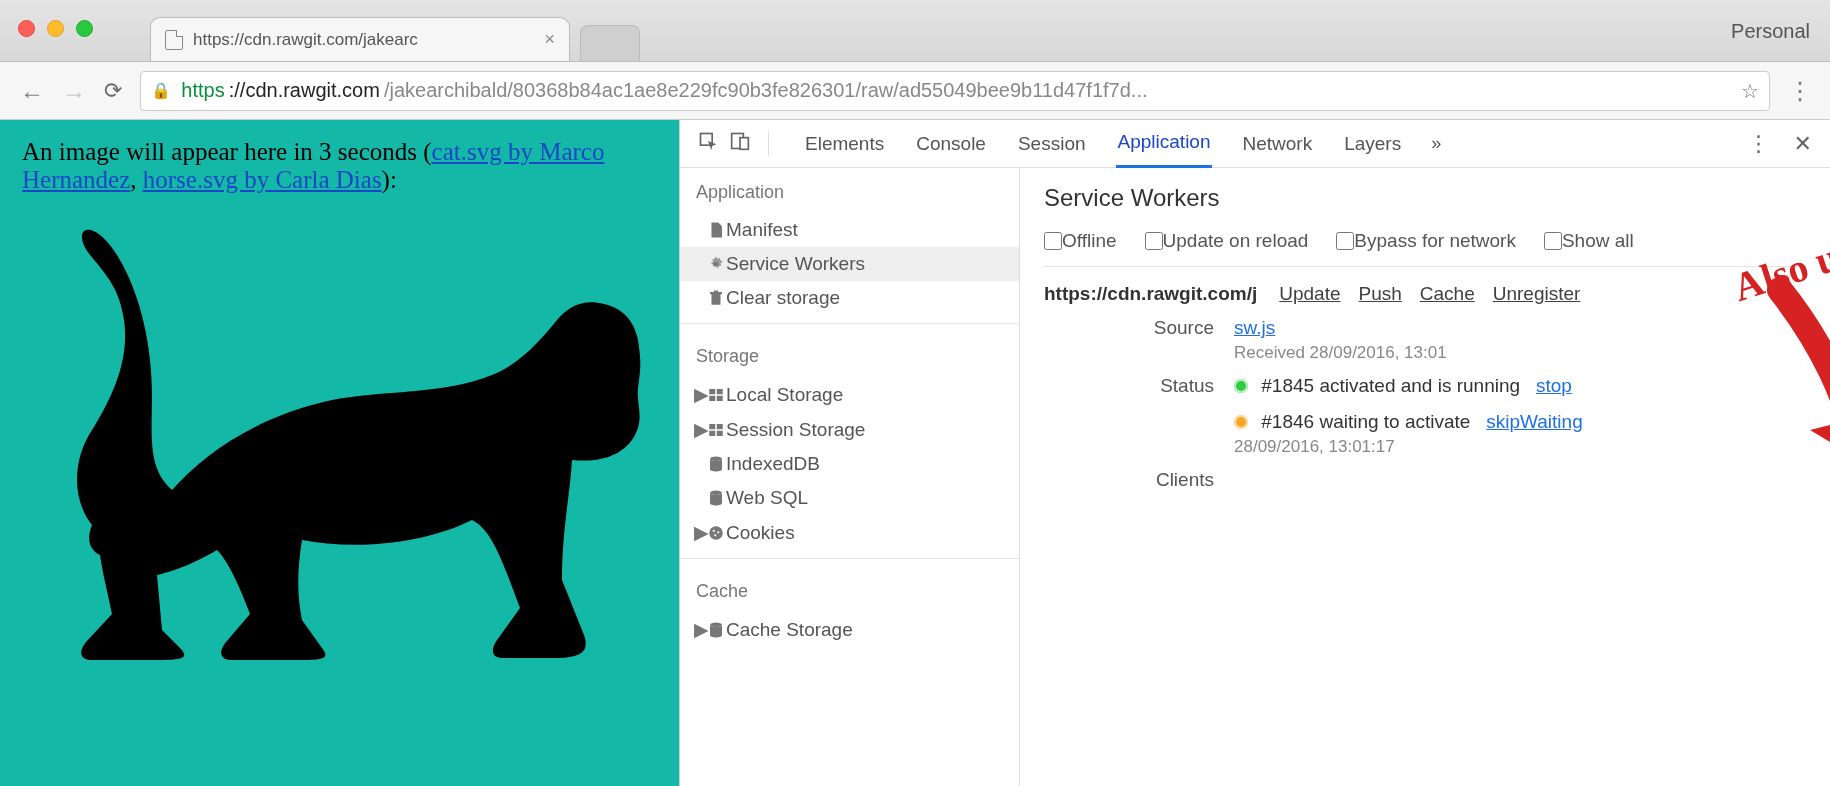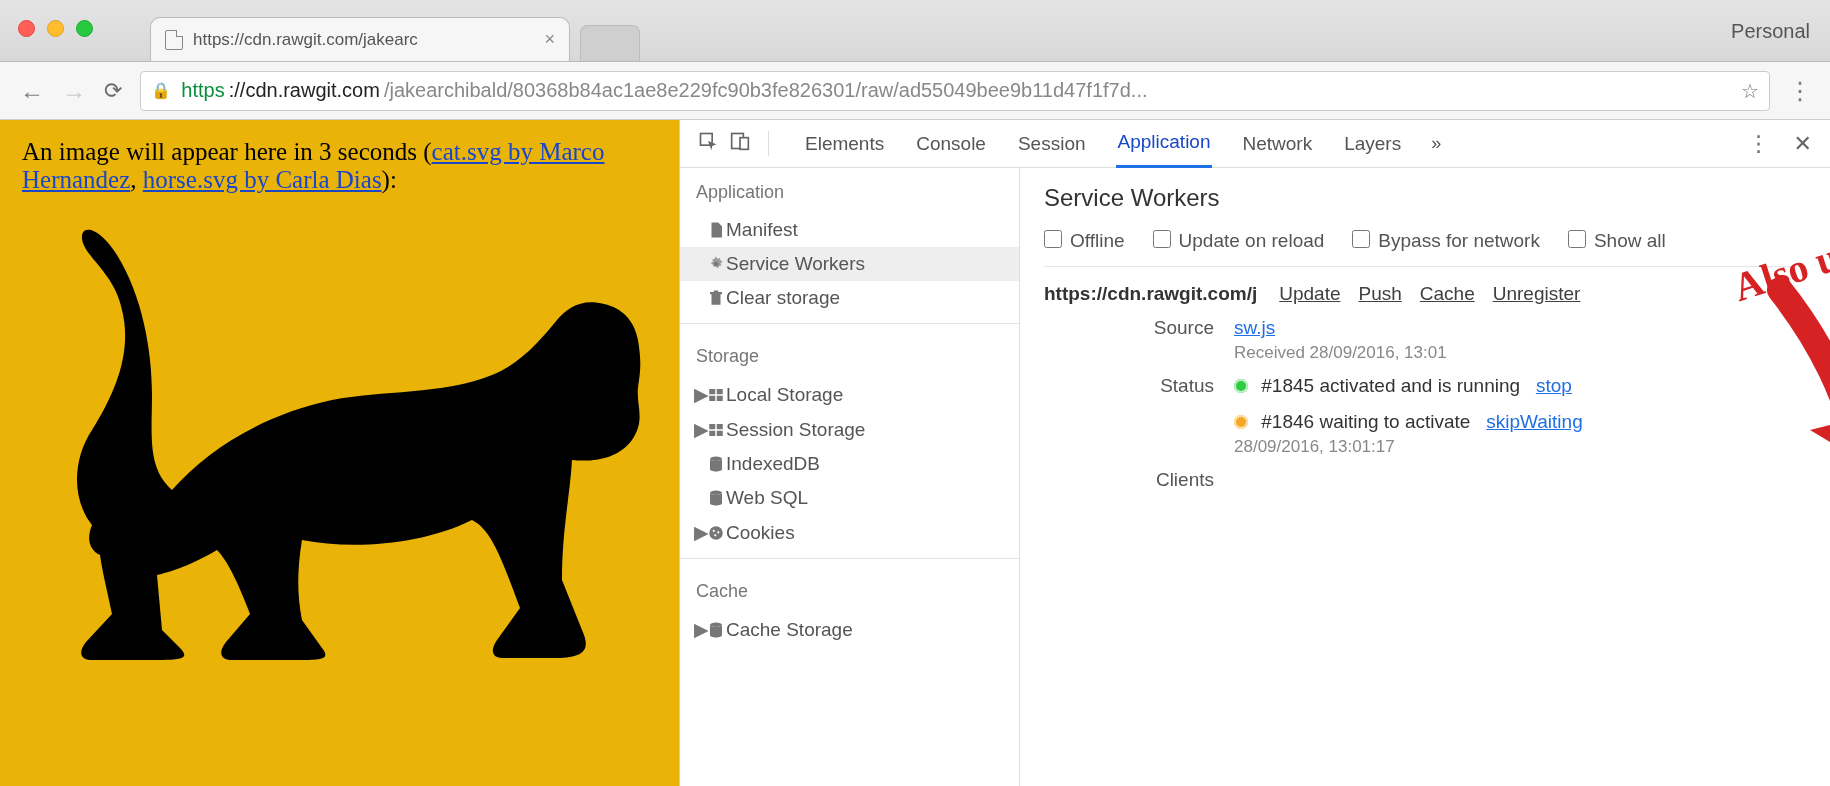--- a/index.html
+++ b/index.html
@@ -88,21 +88,21 @@
     overflow:hidden;
   }
   .omnibox .lock { color:#0a8f3c; font-size:16px;}
   .omnibox .secure { color:#0a8f3c; font-weight:400;}
   .omnibox .host { color:#222;}
   .omnibox .star { margin-left:auto; color:#777; font-size:20px;}
   .kebab { color:#777; font-size:24px; letter-spacing:-2px;}
   
   .main { display:flex; height: calc(786px - 62px - 58px); }
   .page {
-    width:680px; background:#eab308; padding:18px 22px;
+    width:680px; background:#14b8a6; padding:18px 22px;
     font-family: "Times New Roman", serif;
     font-size:25px; color:#000;
     border-right:1px solid #ccc;
   }
   .page a { color:#1a46c8; text-decoration:underline;}
   .cat {
     margin-top:6px;
   }
   .cat svg { width:620px; height:460px; }
   
@@ -138,21 +138,21 @@
   }
   .dt-side .item.selected { background:#eee;}
   .dt-side .caret { width:12px; display:inline-block; color:#777; margin-left:-18px;}
   .dt-side .ico { width:20px; height:20px; display:inline-flex; align-items:center; justify-content:center;}
   .dt-side .ico svg{width:18px;height:18px;fill:#777;}
   .dt-side hr { border:none; border-top:1px solid #e4e4e4; margin:8px 0;}
   
   .dt-detail { flex:1; padding:16px 24px 0 24px; font-size:19px; color:#333; position:relative; overflow:hidden;}
   .dt-detail h2 { font-size:24px; font-weight:400; color:#333; margin-bottom:18px;}
   .sw-checks { display:flex; gap:28px; color:#555; font-size:19px; padding-bottom:14px; border-bottom:1px solid #e6e6e6;}
-  .sw-checks label { display:flex; align-items:flex-start; gap:8px;}
+  .sw-checks label { display:flex; align-items:center; gap:0;}
   .sw-checks input { width:18px;height:18px;}
   .sw-row { display:flex; margin-top:12px; }
   .sw-row .k { width:190px; text-align:right; padding-right:20px; color:#555;}
   .sw-row .v { flex:1; color:#333;}
   .sw-row .v a { color:#1f6fe5; text-decoration:underline;}
   .sw-row .sub { color:#888; font-size:17px; margin-top:4px;}
   .status-dot { display:inline-block; width:14px; height:14px; border-radius:50%; margin-right:8px; vertical-align:middle; position:relative; top:-1px;}
   .dot-green { background:#2ecc40; box-shadow:0 0 0 2px #bdf0c8 inset;}
   .dot-orange { background:#f5a623; box-shadow:0 0 0 2px #ffe1ad inset;}
   .sw-head {

